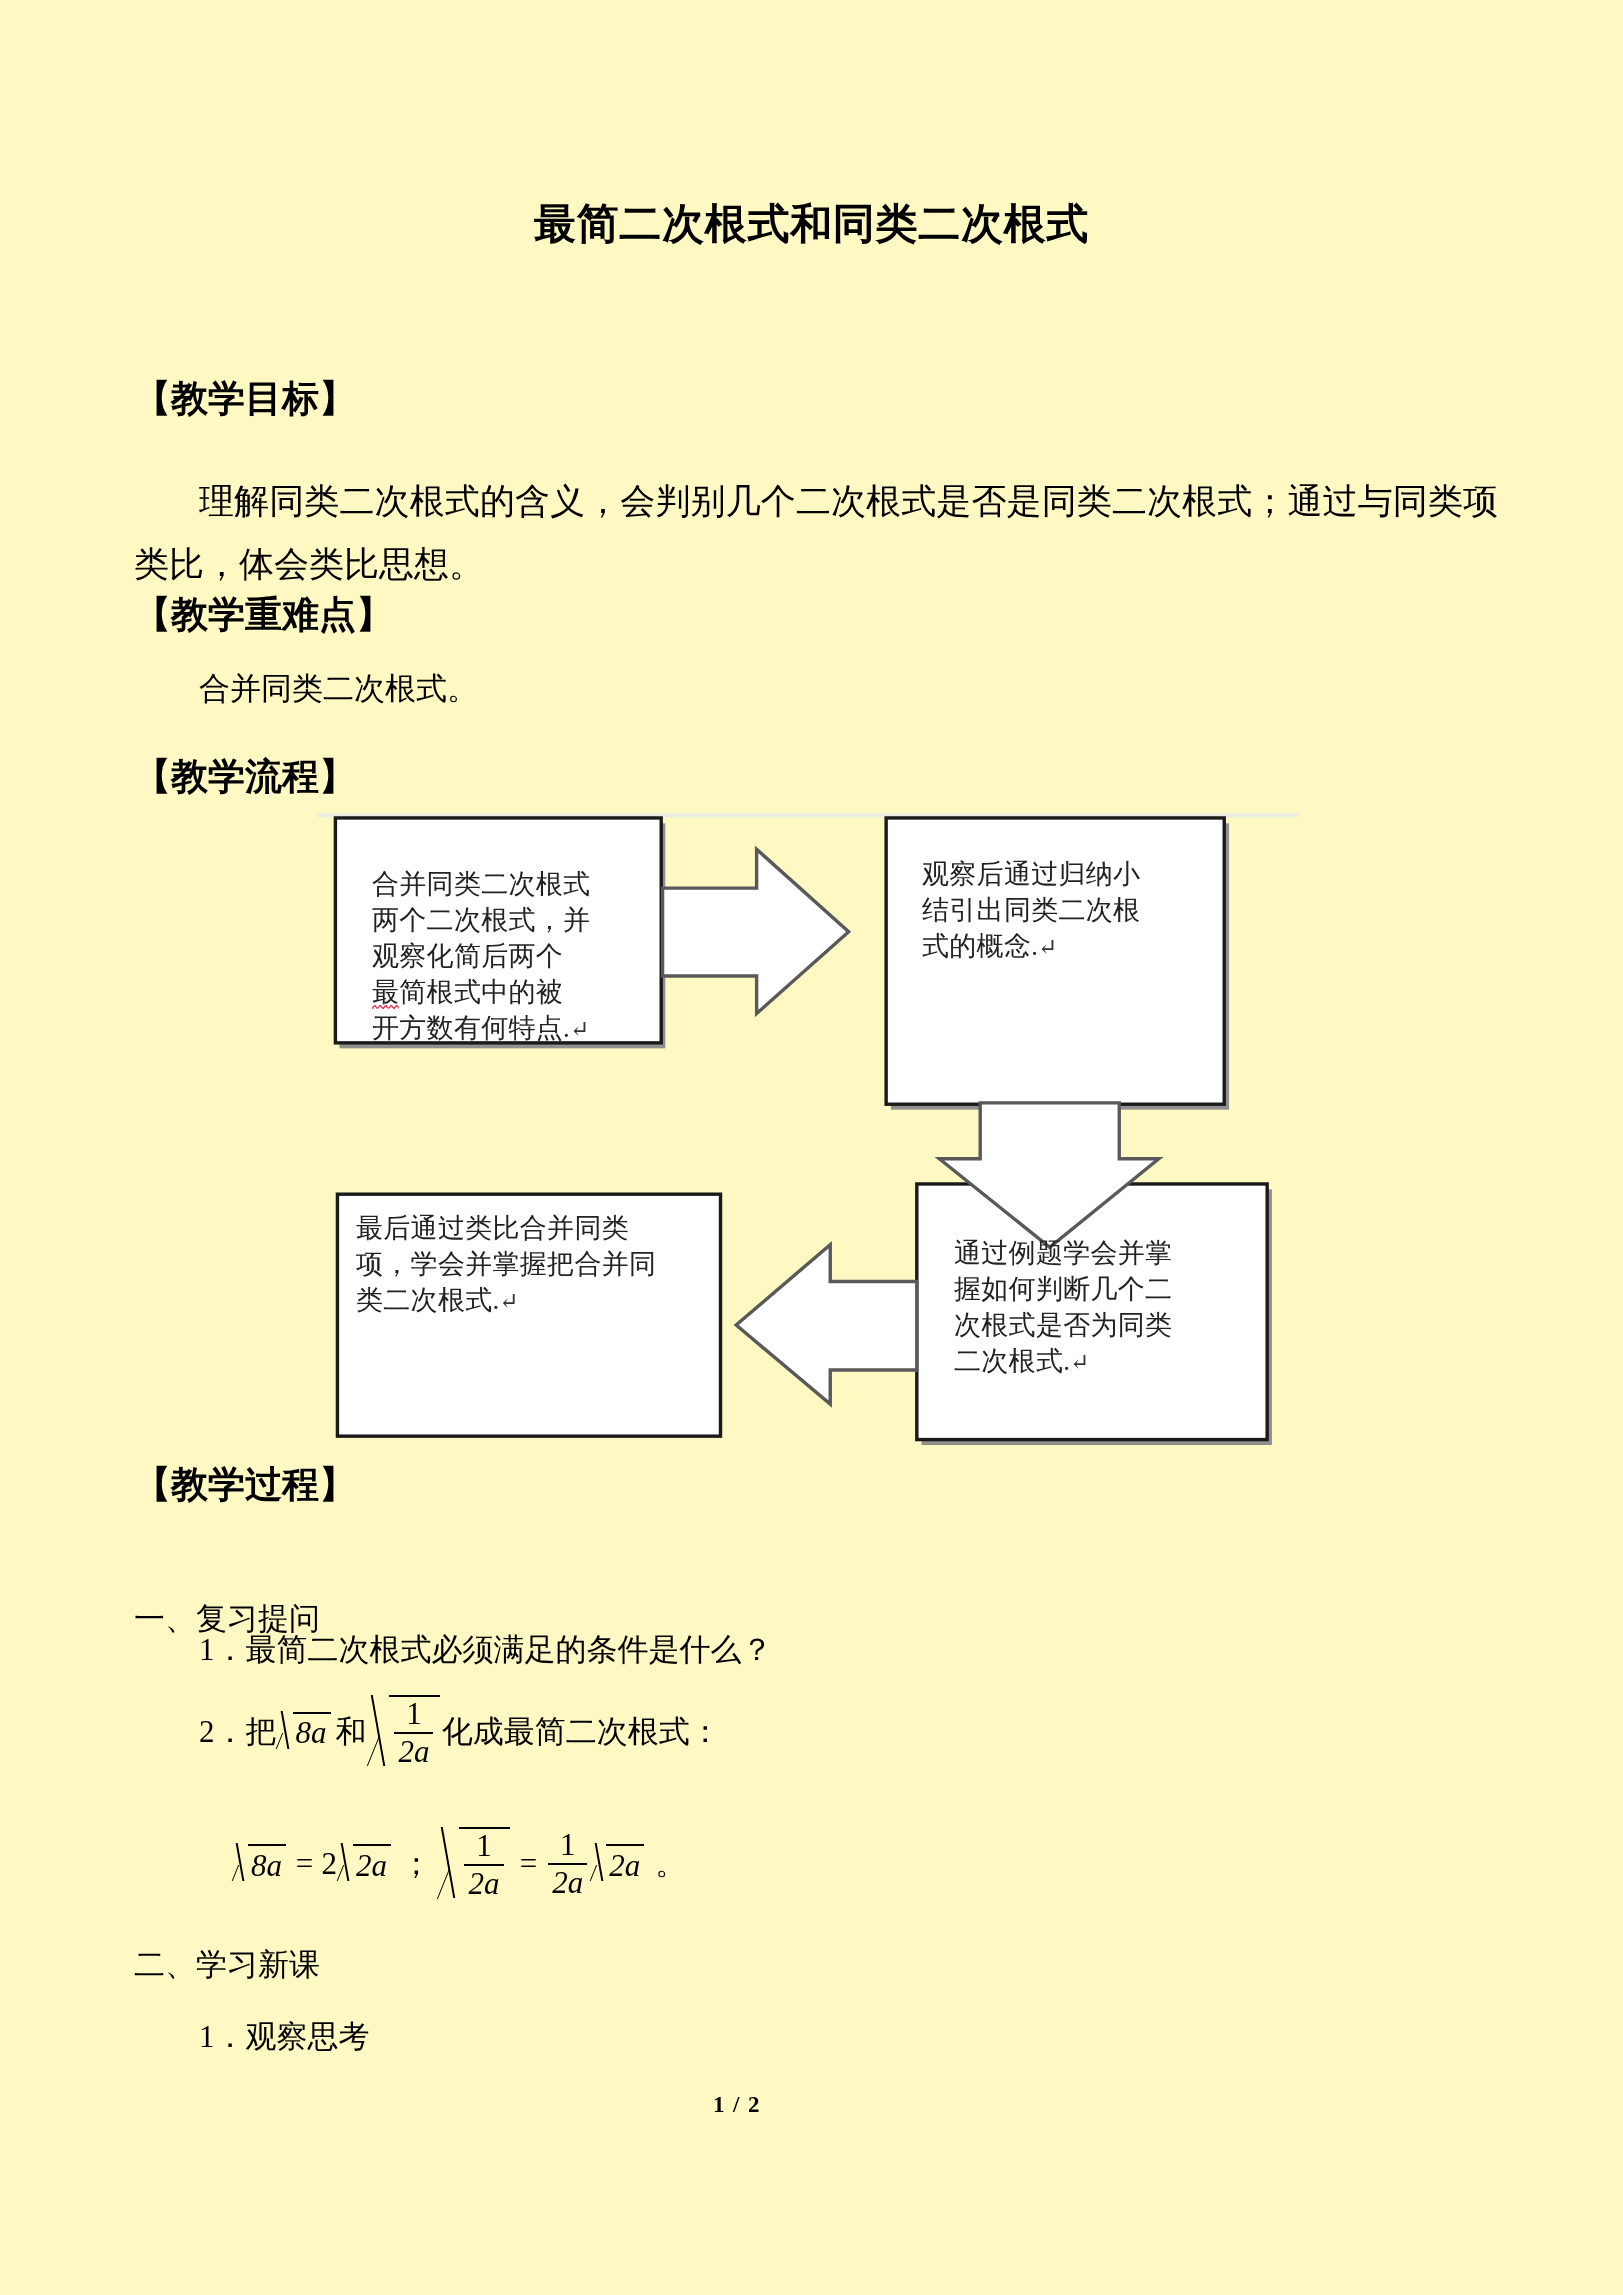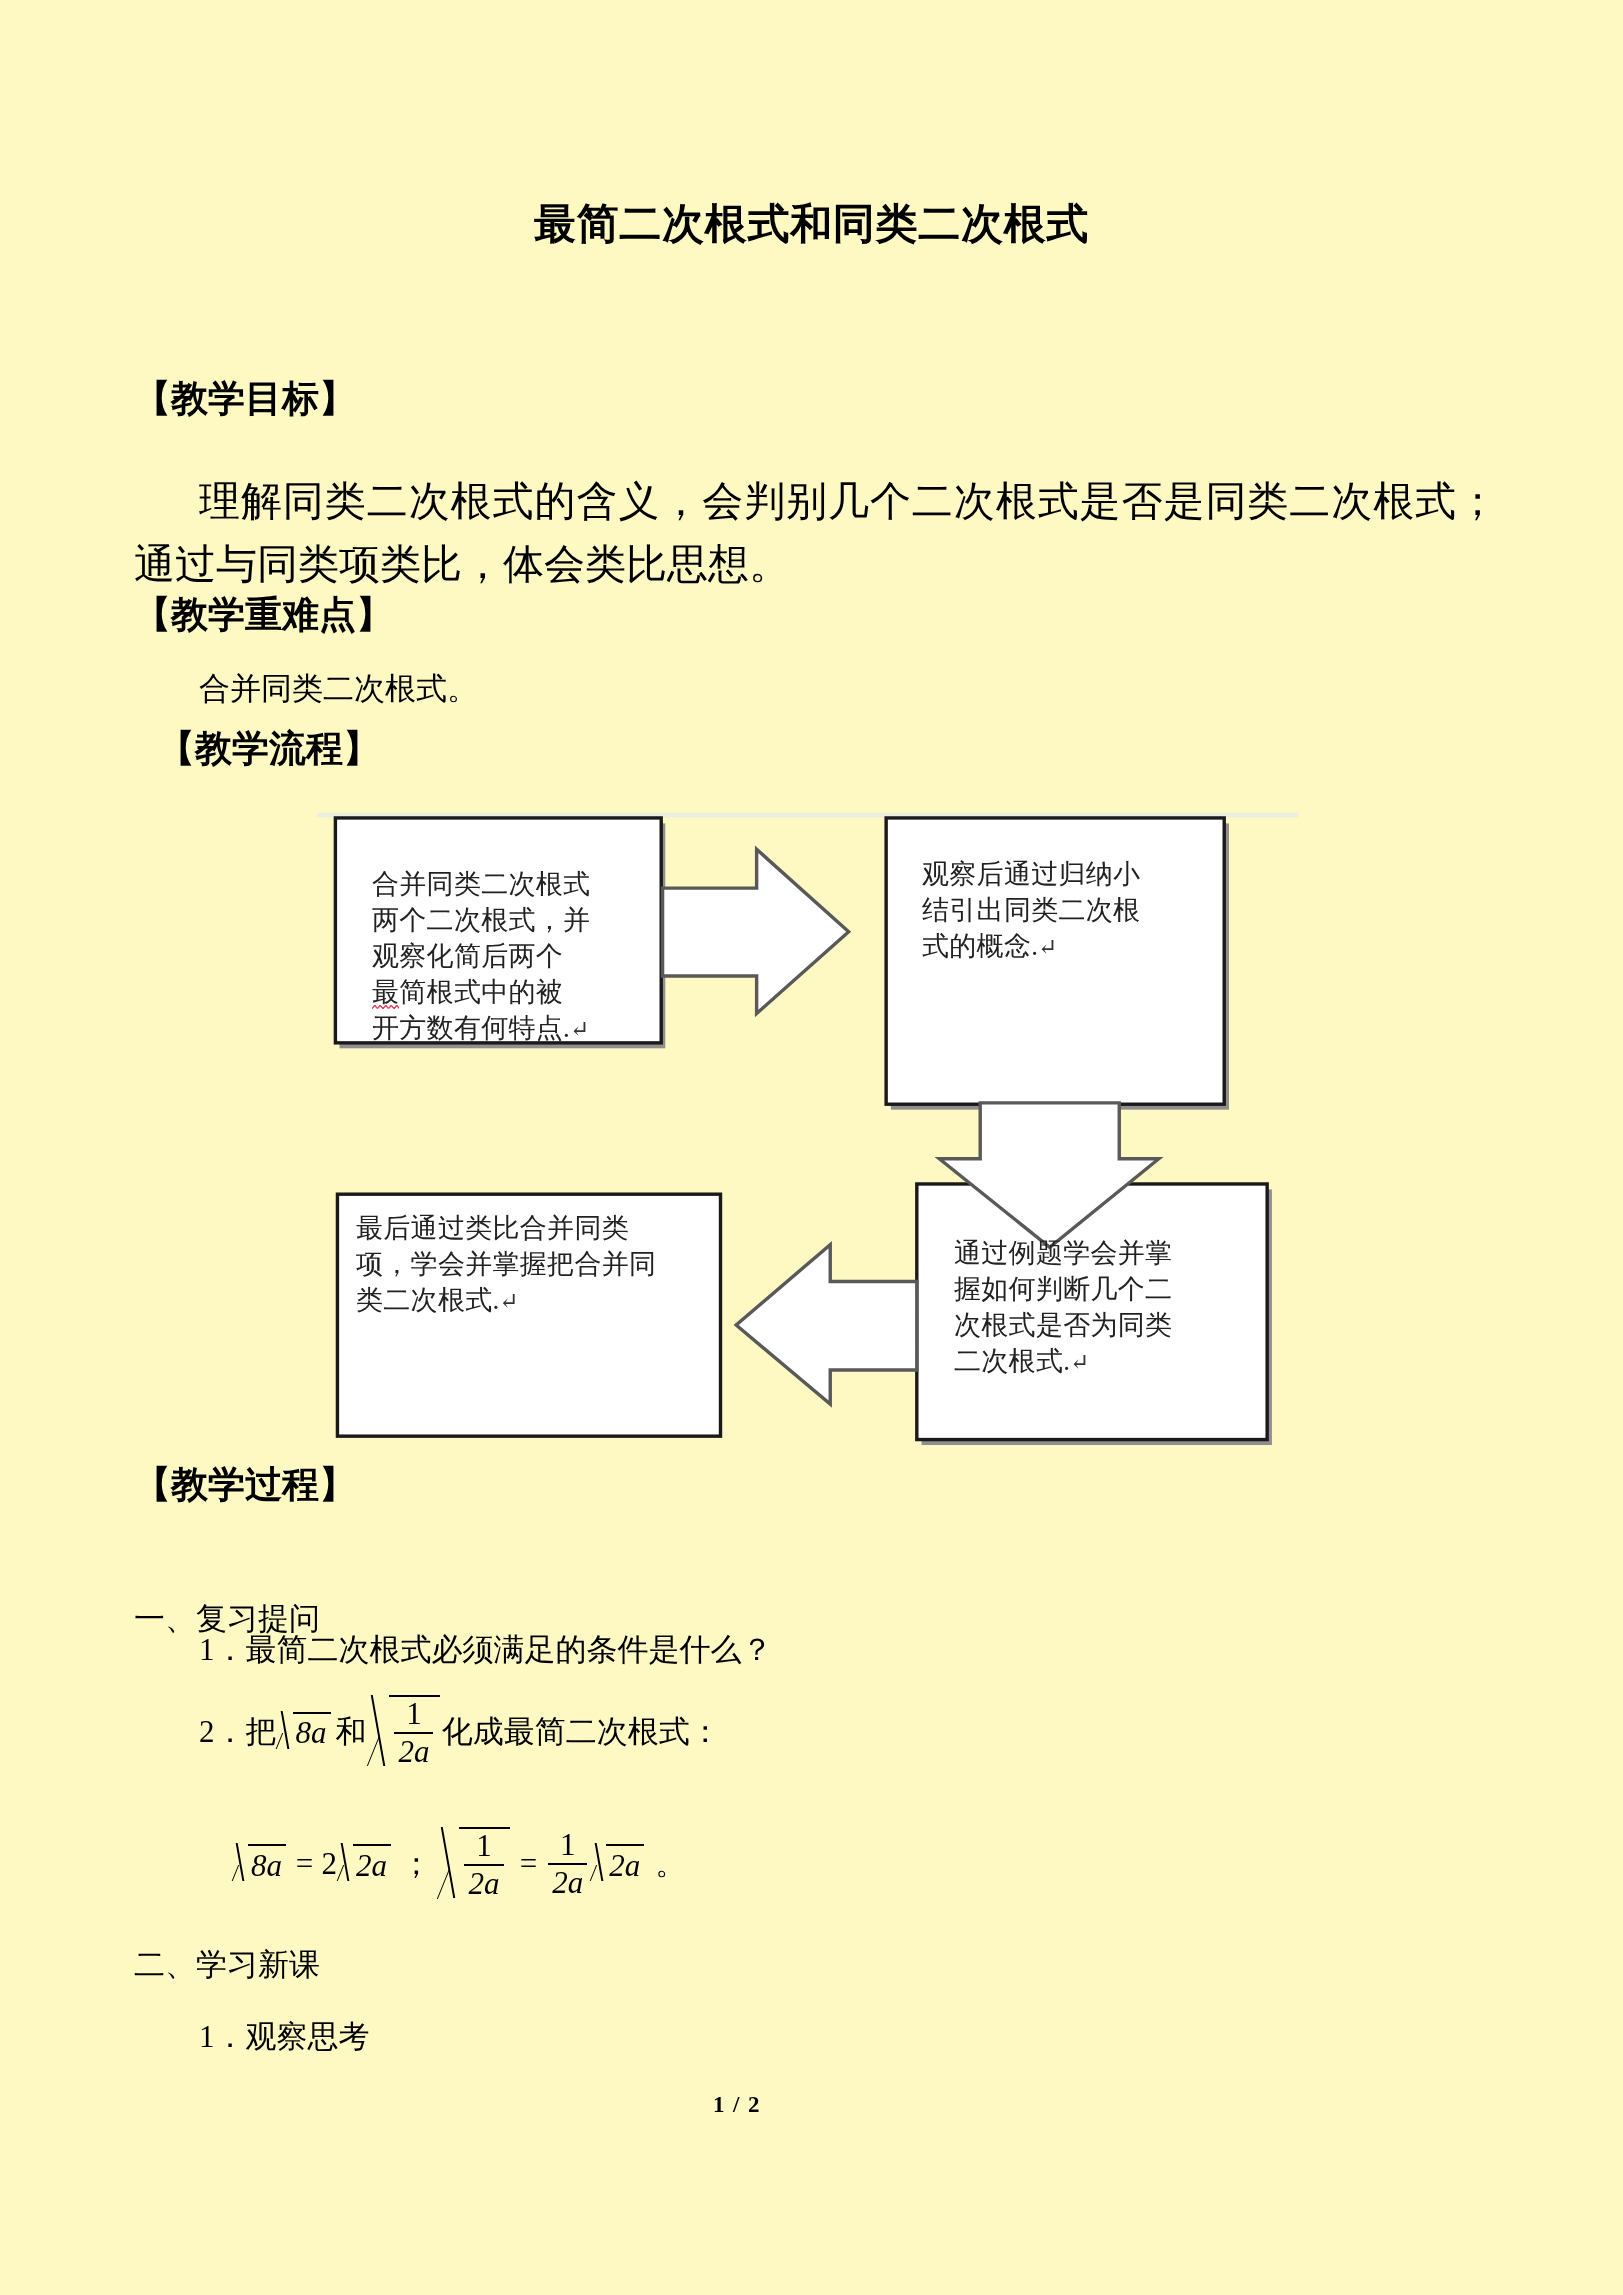--- a/index.html
+++ b/index.html
@@ -43,21 +43,21 @@
     letter-spacing: 0px;
     line-height: 1.15;
     white-space: nowrap;
   }
 
   
   .body-par {
     position: absolute;
     left: 134px;
     width: 1364px;
-    font-size: 41px;
+    font-size: 35px;
     line-height: 63px;
     text-align: justify;
     text-justify: inter-ideograph;
   }
   .body-par.indent2 { text-indent: 65px; }
 
   .body-line {
     position: absolute;
     font-size: 31px;
     line-height: 1.25;
@@ -174,21 +174,21 @@
 <div class="page">
 
   <div class="doc-title">最简二次根式和同类二次根式</div>
 
   <div class="sec-head" style="top:378px;">【教学目标】</div>
   <div class="body-par indent2" style="top:470px;">理解同类二次根式的含义，会判别几个二次根式是否是同类二次根式；通过与同类项类比，体会类比思想。</div>
 
   <div class="sec-head" style="top:594px;">【教学重难点】</div>
   <div class="body-line" style="top:670px; left:199px;">合并同类二次根式。</div>
 
-  <div class="sec-head" style="top:728px;margin-left:24px;">【教学流程】</div>
+  <div class="sec-head" style="top:756px;">【教学流程】</div>
 
   <svg id="flowchart" viewBox="0 0 2381 3367">
 
     <line x1="465" y1="1196" x2="1905" y2="1196" stroke="#eaf0e0" stroke-width="7"></line>
 
     <rect x="498" y="1208" width="478" height="330" fill="#8f8f8f"></rect>
     <rect x="1307" y="1208" width="496" height="420" fill="#8f8f8f"></rect>
     <rect x="1352" y="1745" width="514" height="375" fill="#8f8f8f"></rect>
 
     <rect x="492" y="1200" width="478" height="330" fill="#ffffff" stroke="#1a1a1a" stroke-width="5"></rect>

